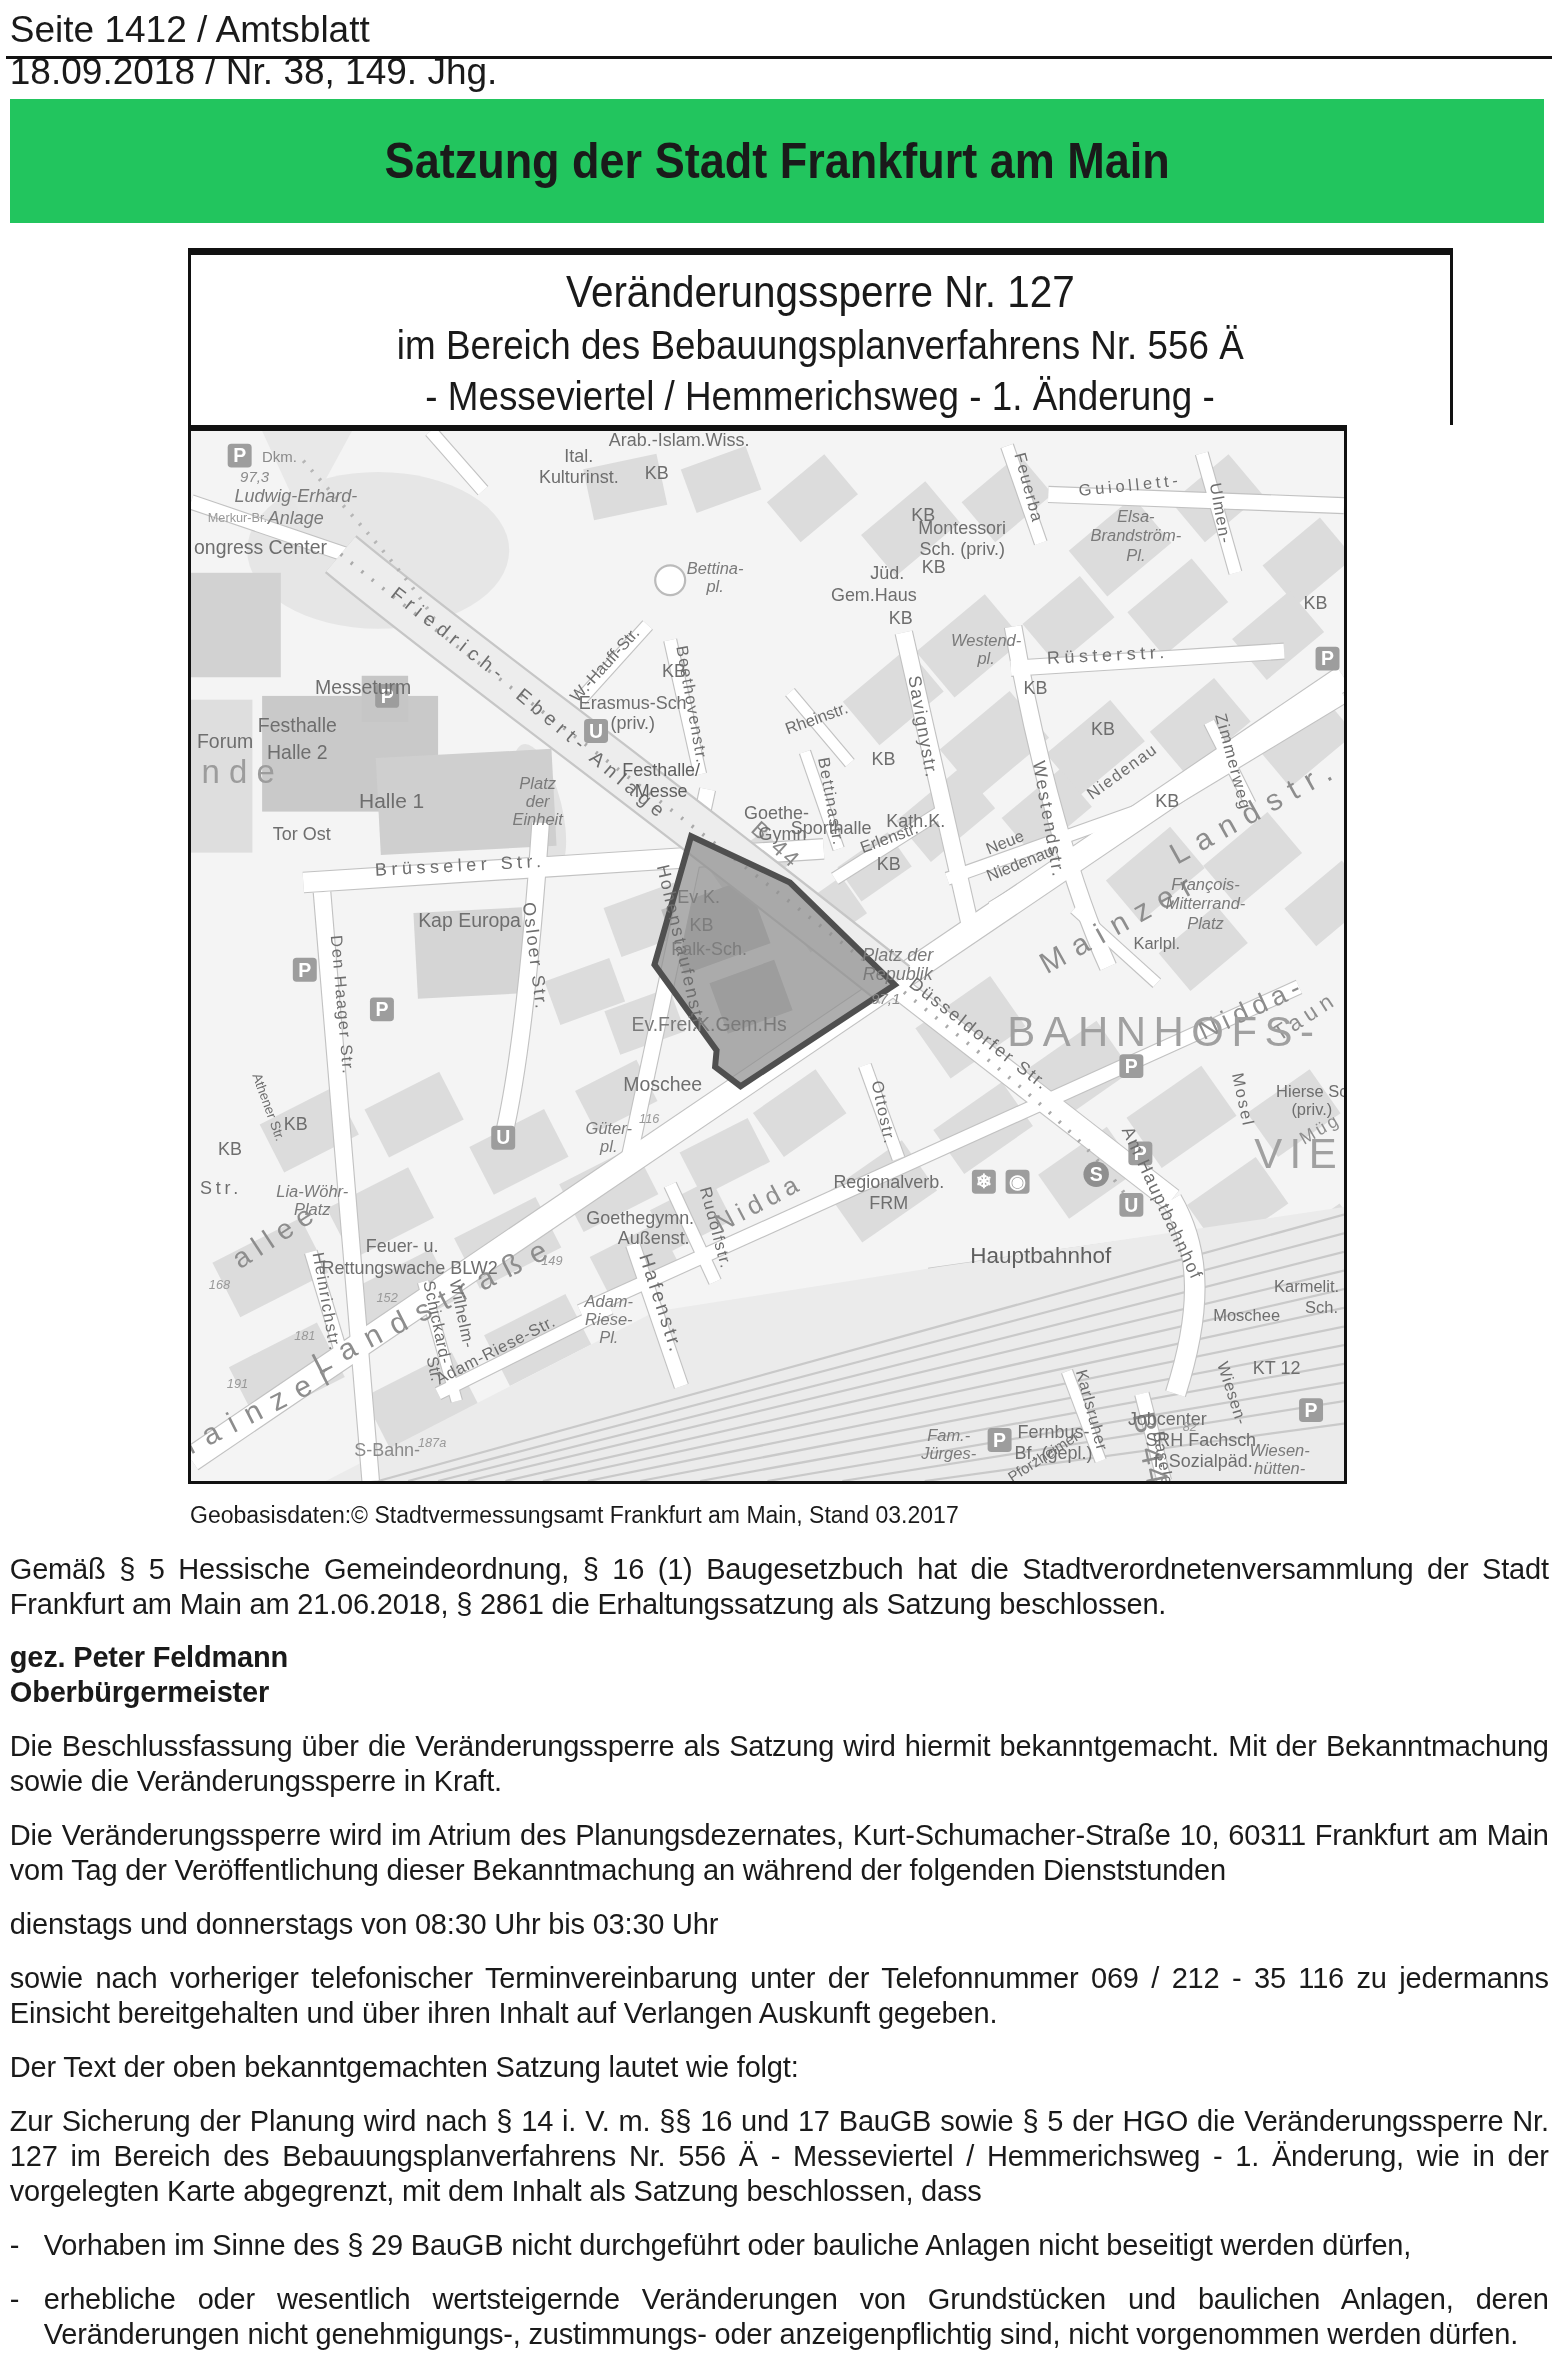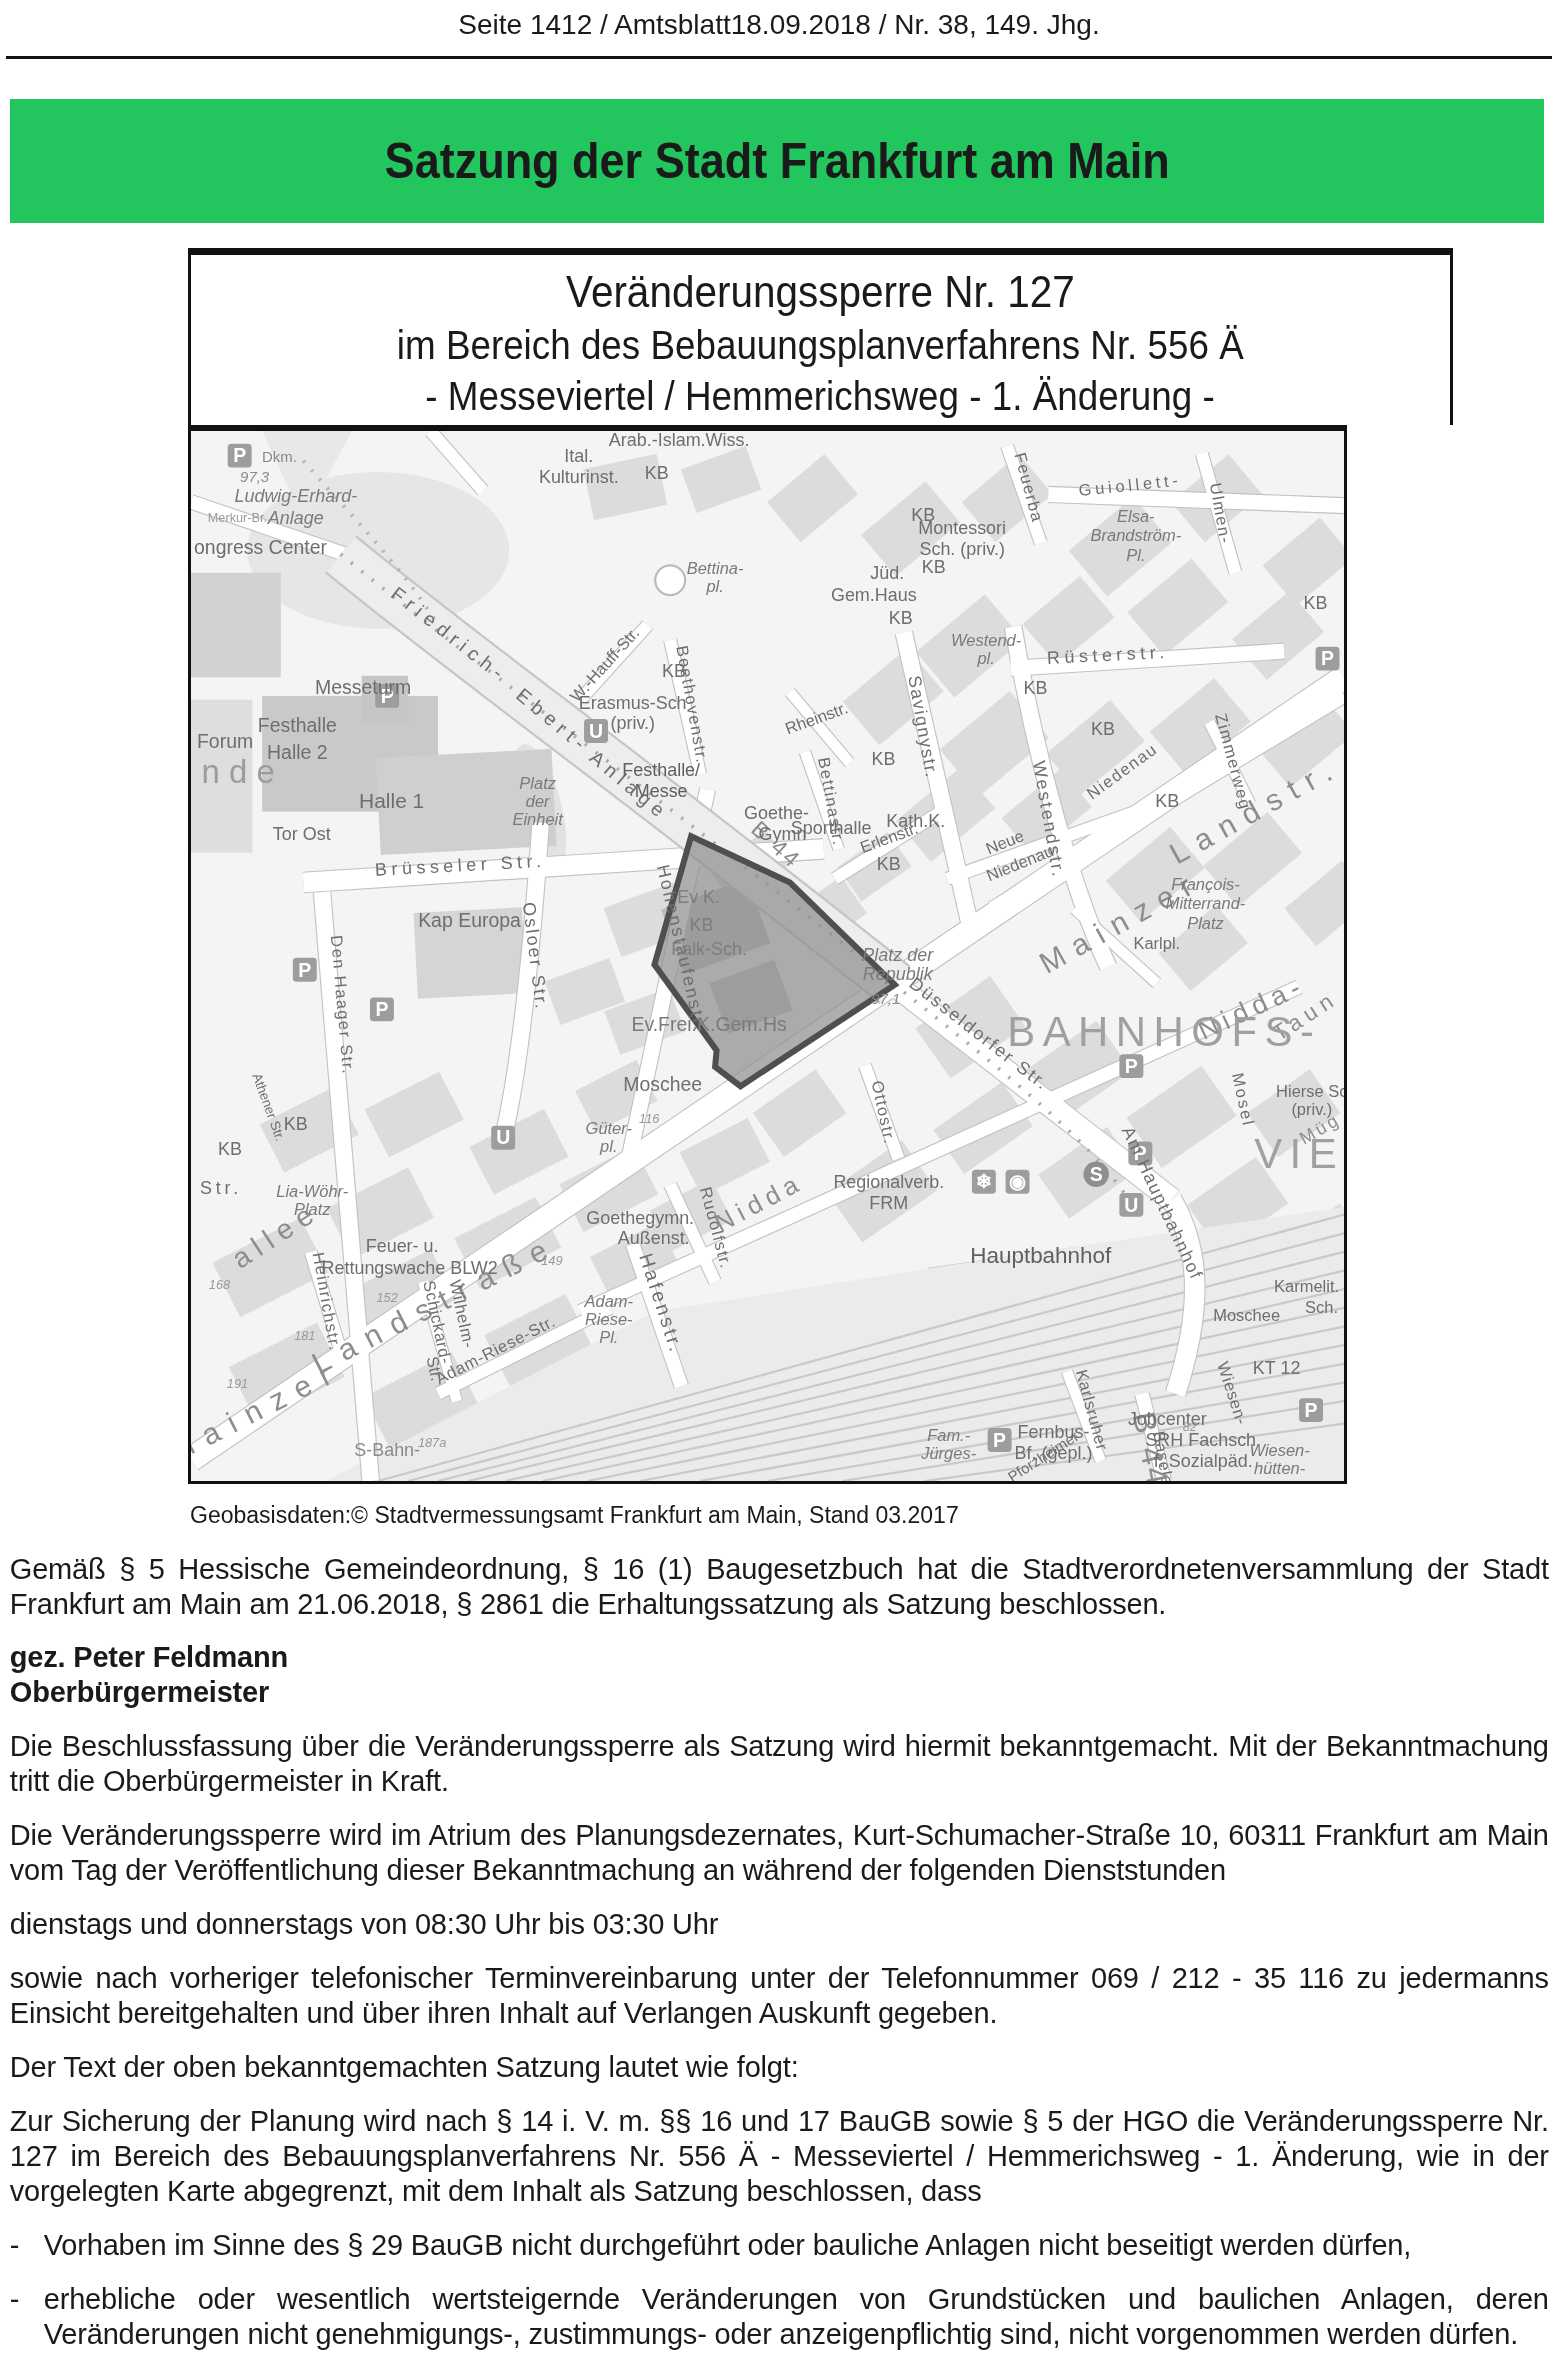--- a/index.html
+++ b/index.html
@@ -1,20 +1,20 @@
 <!DOCTYPE html>
 <html style="font-size:12px"><head>
 <meta charset="utf-8">
 <style>
   html,body{margin:0;padding:0;background:#888;}
   #page{position:relative;width:1558px;height:2377px;background:#ffffff;
         font-family:"Liberation Sans",sans-serif;color:#1a1a1a;overflow:hidden;}
   
   #hdr{position:absolute;top:9px;left:9.8px;right:9.8px;display:flex;
-       justify-content:center;font-size:28px;}
+       justify-content:flex-start;font-size:37px;flex-direction:column;}
   #hdr-rule{position:absolute;top:56px;left:6px;right:6px;height:3px;background:#111;}
   
   #banner{position:absolute;top:99px;left:9.8px;right:14.3px;height:124px;background:#22c55e;
           display:flex;align-items:center;justify-content:center;}
   #banner .t{font-size:50px;font-weight:bold;transform:scaleX(.9);white-space:nowrap;}
   
   #tbox{position:absolute;top:248px;left:188px;width:1265px;height:177px;box-sizing:border-box;
         border:3.8px solid #111;border-top-width:7.5px;border-bottom:none;text-align:center;}
   #tbox .l1{margin-top:12px;font-size:44px;}
   #tbox .l2{margin-top:6px;font-size:40px;}
@@ -432,21 +432,21 @@
       </svg>
   </div>
   <div id="caption">Geobasisdaten:© Stadtvermessungsamt Frankfurt am Main, Stand 03.2017</div>
 
   <div id="body">
     <p style="margin-top:17.3px">Gemäß § 5 Hessische Gemeindeordnung, § 16 (1) Baugesetzbuch hat die Stadtverordnetenversammlung der Stadt Frankfurt am Main am 21.06.2018, § 2861 die Erhaltungssatzung als Satzung beschlossen.</p>
     <div class="sig">
       <div>gez. Peter Feldmann</div>
       <div>Oberbürgermeister</div>
     </div>
-    <p>Die Beschlussfassung über die Veränderungssperre als Satzung wird hiermit bekanntgemacht. Mit der Bekanntmachung tritt die Oberbürgermeister in Kraft.</p>
+    <p>Die Beschlussfassung über die Veränderungssperre als Satzung wird hiermit bekanntgemacht. Mit der Bekanntmachung sowie die Veränderungssperre in Kraft.</p>
     <p>Die Veränderungssperre wird im Atrium des Planungsdezernates, Kurt-Schumacher-Straße 10, 60311 Frankfurt am Main vom Tag der Veröffentlichung dieser Bekanntmachung an während der folgenden Dienststunden</p>
     <p>dienstags und donnerstags von 08:30 Uhr bis 03:30 Uhr</p>
     <p>sowie nach vorheriger telefonischer Terminvereinbarung unter der Telefonnummer 069 / 212 - 35 116 zu jedermanns Einsicht bereitgehalten und über ihren Inhalt auf Verlangen Auskunft gegeben.</p>
     <p>Der Text der oben bekanntgemachten Satzung lautet wie folgt:</p>
     <p>Zur Sicherung der Planung wird nach § 14 i. V. m. §§ 16 und 17 BauGB sowie § 5 der HGO die Veränderungssperre Nr. 127 im Bereich des Bebauungsplanverfahrens Nr. 556 Ä - Messeviertel / Hemmerichsweg - 1. Änderung, wie in der vorgelegten Karte abgegrenzt, mit dem Inhalt als Satzung beschlossen, dass</p>
     <div class="bullet">
       <span class="dash">-</span>
       <span class="btxt">Vorhaben im Sinne des § 29 BauGB nicht durchgeführt oder bauliche Anlagen nicht beseitigt werden dürfen,</span>
     </div>
     <div class="bullet">

